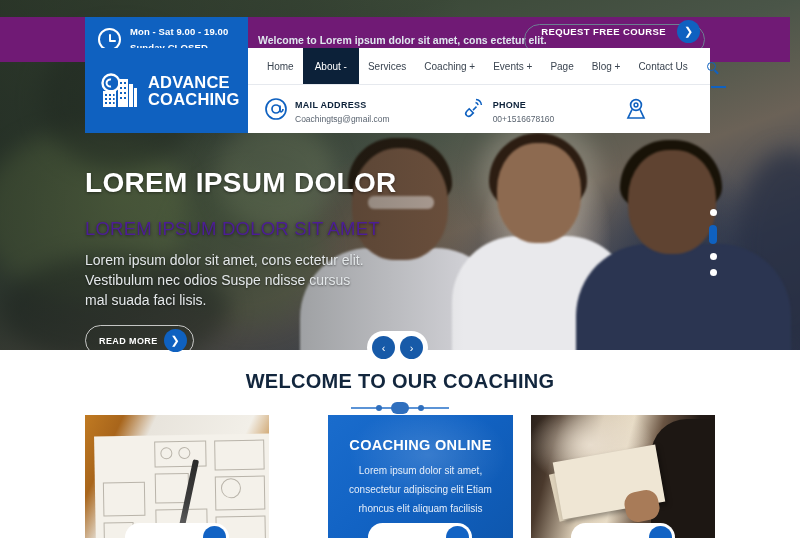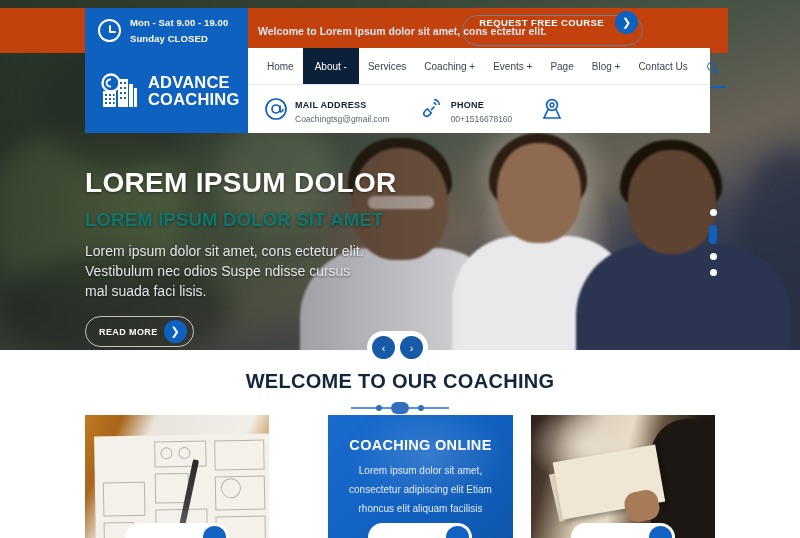--- a/index.html
+++ b/index.html
@@ -46,22 +46,22 @@
   .p2-head { left: 497px; top: 143px; width: 84px; height: 100px; border-radius: 46%; background: #8d6a50; }
   .p2-hair { left: 489px; top: 133px; width: 98px; height: 74px; border-radius: 50px 50px 26px 26px; background: #2c1d12; }
   .p2-body { left: 452px; top: 236px; width: 180px; height: 130px; border-radius: 66px 66px 0 0; background: #e9e9ec; }
   .p3-head { left: 628px; top: 150px; width: 88px; height: 104px; border-radius: 46%; background: #5f4331; }
   .p3-hair { left: 620px; top: 140px; width: 102px; height: 66px; border-radius: 52px 52px 20px 20px; background: #181207; }
   .p3-body { left: 576px; top: 244px; width: 215px; height: 125px; border-radius: 72px 72px 0 0; background: #2b3551; }
   .hero-tint { position: absolute; inset: 0; background: linear-gradient(90deg, rgba(20,28,24,.55) 0%, rgba(20,28,24,.25) 38%, rgba(20,28,24,0) 58%); }
 
   
   .topbar {
-    position: absolute; left: 0; top: 8px; width: 728px; height: 45px;
-    background: #c2410c; z-index: 20;
+    position: absolute; left: 0; top: 17px; width: 790px; height: 45px;
+    background: #701a75; z-index: 20;
   }
   .hours-box {
     position: absolute; left: 85px; top: 0; width: 163px; height: 45px;
     background: #0f61c0; display: flex; align-items: center; gap: 9px;
     padding-left: 13px;
   }
   .clock-icon { width: 23px; height: 23px; border: 2px solid #fff; border-radius: 50%; position: relative; flex: none; }
   .clock-icon::before { content: ""; position: absolute; left: 9px; top: 4px; width: 2px; height: 7px; background: #fff; border-radius: 1px; }
   .clock-icon::after  { content: ""; position: absolute; left: 9px; top: 10px; width: 7px; height: 2px; background: #fff; border-radius: 1px; }
   .hours-text { color: #fff; font-size: 9.5px; font-weight: bold; line-height: 16px; letter-spacing: .1px; }
@@ -105,33 +105,33 @@
   .nav-item.first { margin-left: 10px; }
   .nav-item.active { background: #0c2139; color: #fff; padding: 0 12px; }
   .nav-search {
     margin-left: auto; display: flex; align-items: center; padding: 0 18px 0 10px; cursor: pointer;
     position: relative;
   }
   .mag { width: 9px; height: 9px; border: 1.6px solid #0f61c0; border-radius: 50%; position: relative; display: block; }
   .mag::after { content:""; position:absolute; right:-4px; bottom:-3px; width:5px; height:1.6px; background:#0f61c0; transform: rotate(45deg); }
   .search-underline { position: absolute; left: 14px; bottom: -4px; width: 15px; height: 2px; background: #0f61c0; }
 
-  .contactrow { position: absolute; left: 0; top: 37px; height: 48px; width: 462px; display: flex; align-items: center; }
+  .contactrow { position: absolute; left: 0; top: 37px; height: 48px; width: 462px; display: flex; align-items: center; gap: 42px; }
   .contact-item { display: flex; align-items: center; gap: 7px; }
   .ci-1 { margin-left: 16px; }
   .ci-2 { margin-left: 30px; }
   .ci-3 { margin-left: 28px; }
   .ci-icon { width: 24px; height: 24px; flex: none; position: relative; }
   .ci-title { font-size: 9px; font-weight: bold; color: #0c2139; letter-spacing: .3px; }
   .ci-val { font-size: 8.5px; color: #5a6470; margin-top: 2px; }
 
   
   .hero-content { position: absolute; left: 85px; top: 168px; width: 330px; z-index: 6; }
   .hero-h1 { font-size: 28px; font-weight: bold; color: #fff; letter-spacing: .3px; line-height: 30px; text-shadow: 0 1px 3px rgba(0,0,0,.45); }
-  .hero-h2 { font-size: 18.5px; font-weight: bold; color: #0f766e; letter-spacing: .2px; margin-top: 11px; line-height: 21px; text-shadow: 0 1px 3px rgba(0,0,0,.45); }
+  .hero-h2 { font-size: 18.5px; font-weight: normal; color: #4c1d95; letter-spacing: .2px; margin-top: 20px; line-height: 21px; text-shadow: 0 1px 3px rgba(0,0,0,.45); }
   .hero-p { font-size: 14px; color: #e4e8ea; line-height: 20px; margin-top: 11px; width: 282px; text-shadow: 0 1px 2px rgba(0,0,0,.5); }
   .read-btn {
     margin-top: 15px; width: 109px; height: 31px; border: 1px solid rgba(255,255,255,.72);
     border-radius: 16px; display: flex; align-items: center; padding: 0 3px 0 13px; gap: 6px; cursor: pointer;
   }
   .read-btn .lbl { color: #fff; font-size: 9px; font-weight: bold; letter-spacing: .4px; }
   .read-btn .circ { width: 23px; height: 23px; border-radius: 50%; background: #0f61c0; color: #fff; font-size: 11px; display: flex; align-items: center; justify-content: center; }
 
   
   .vdots { position: absolute; right: 83px; top: 209px; z-index: 7; display: flex; flex-direction: column; align-items: center; gap: 9px; }

